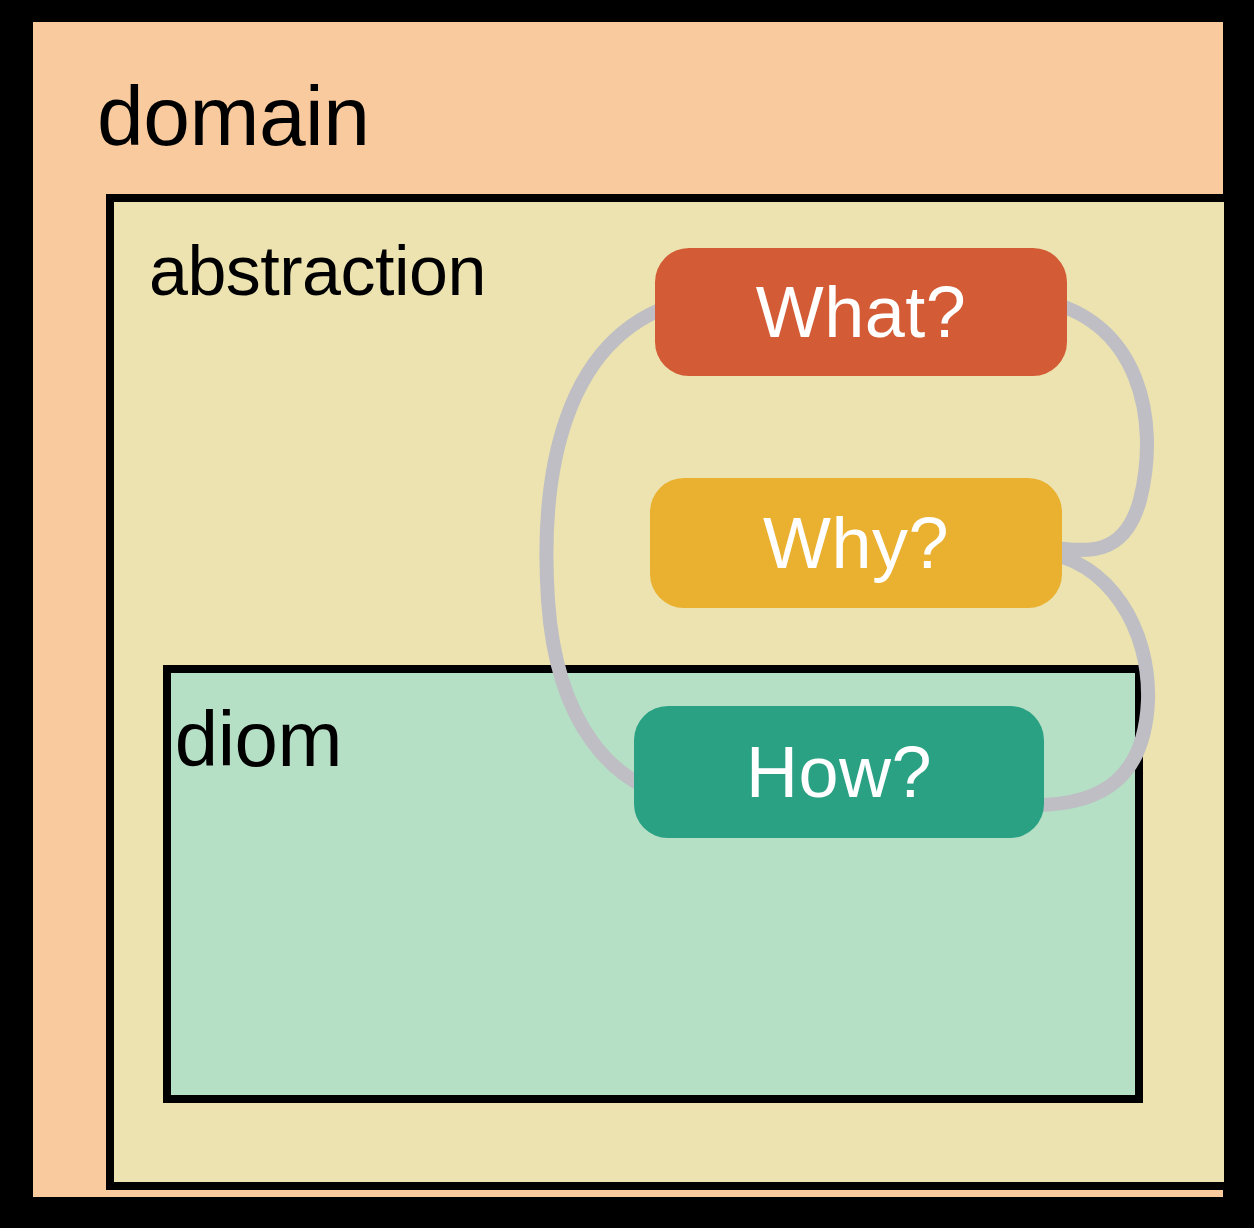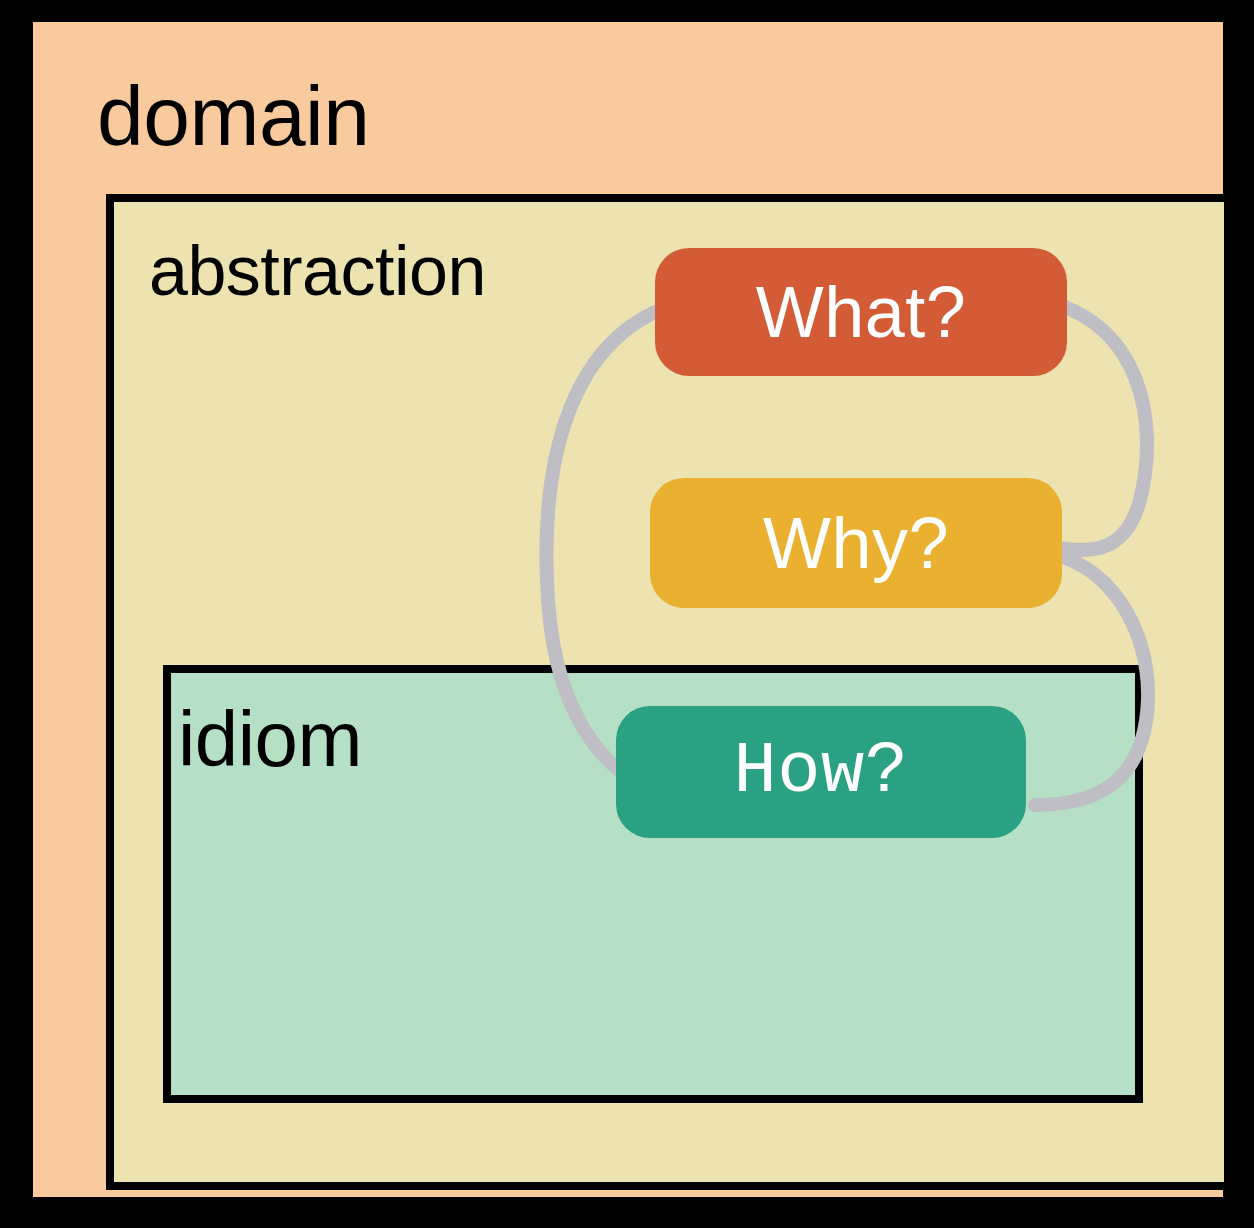--- a/index.html
+++ b/index.html
@@ -69,21 +69,21 @@
     top: 52px;
     font-size: 84px;
   }
   .label-abstraction {
     left: 108px;
     top: 236px;
     font-size: 70px;
     margin-left: 41px;
   }
   .label-idiom {
-    left: 178px;
+    left: 158px;
     top: 700px;
     font-size: 78px;
   }
 
   
   .connector-layer {
     position: absolute;
     left: 0;
     top: 0;
     width: 1254px;
@@ -113,26 +113,25 @@
     background: #D35B35;
   }
   .pill-why {
     left: 650px;
     top: 478px;
     width: 412px;
     height: 130px;
     background: #EAB02F;
   }
   .pill-how {
-    left: 616px;
+    left: 634px;
     top: 706px;
     width: 410px;
     height: 132px;
     background: #2AA183;
-    font-family: Liberation Mono, monospace;
   }
 </style>
 </head>
 <body>
 
 <div class="canvas">
 
   <div class="domain-box">
 
     <span class="region-label label-domain">domain</span>

